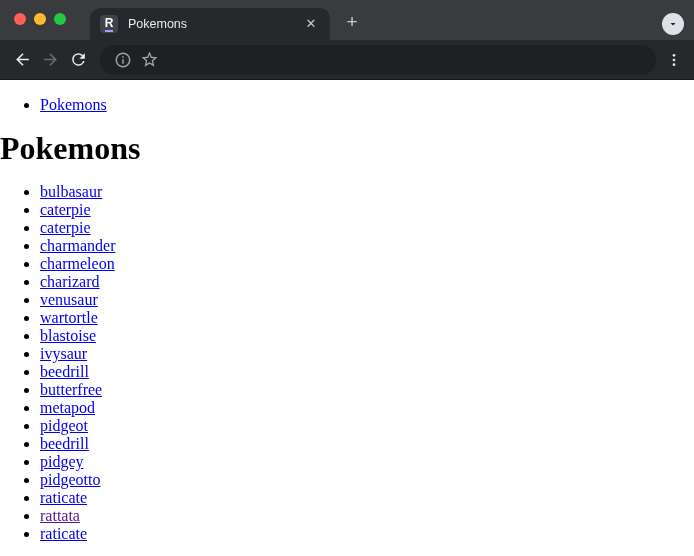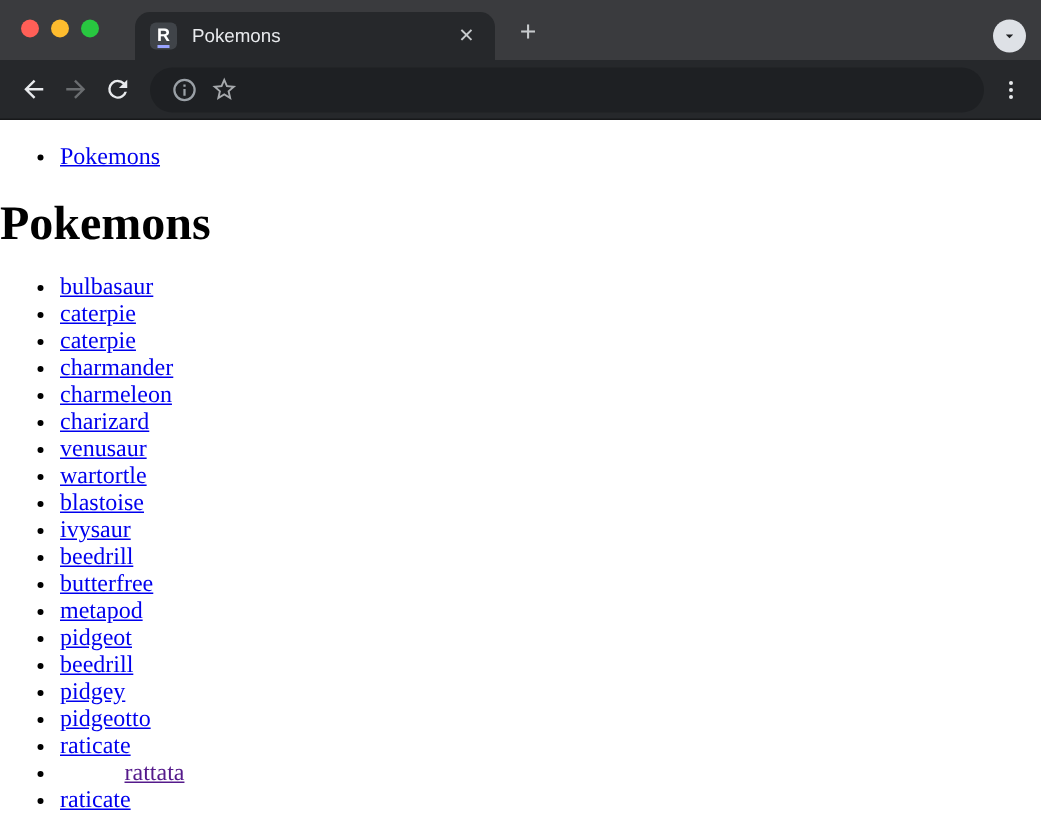--- a/index.html
+++ b/index.html
@@ -91,21 +91,21 @@
 
   
   .content{
     background:#fff;flex:1;overflow:hidden;
     font-family:"Liberation Serif","DejaVu Serif",serif;
     color:#000;
   }
   .content ul{margin:16px 0;padding:0 0 0 40px;}
   .content li{font-size:16px;line-height:18px;}
   .content a{color:var(--link,#0000EE);text-decoration:underline;cursor:pointer;}
-  .content li.visited a{color:var(--visited,#551A8B);margin-left:43px;}
+  .content li.visited a{color:var(--visited,#551A8B);}
   .content h1{
     margin:16px 0;font-size:32px;line-height:37px;font-weight:bold;
     font-family:"Liberation Serif","DejaVu Serif",serif;
   }
 </style>
 </head>
 <body>
 
 <div class="window">
 

